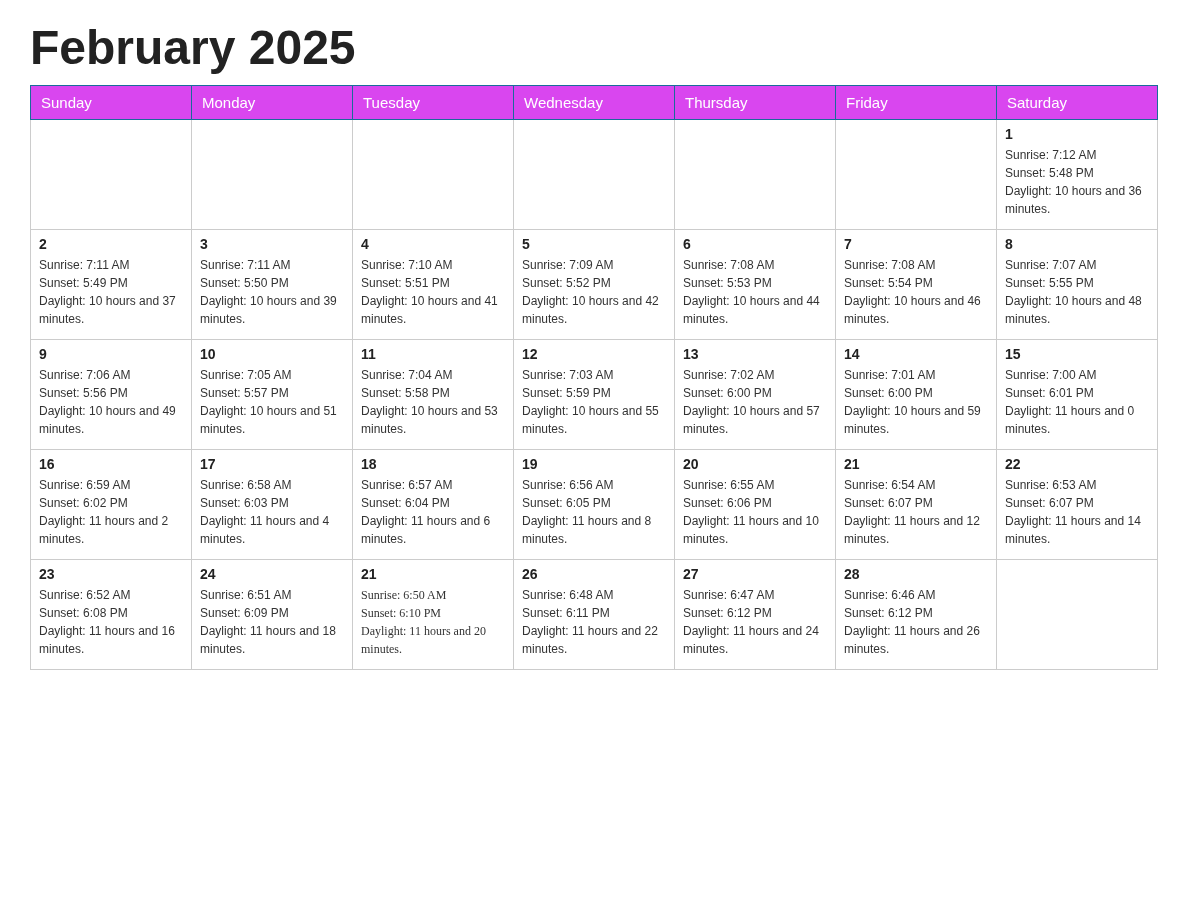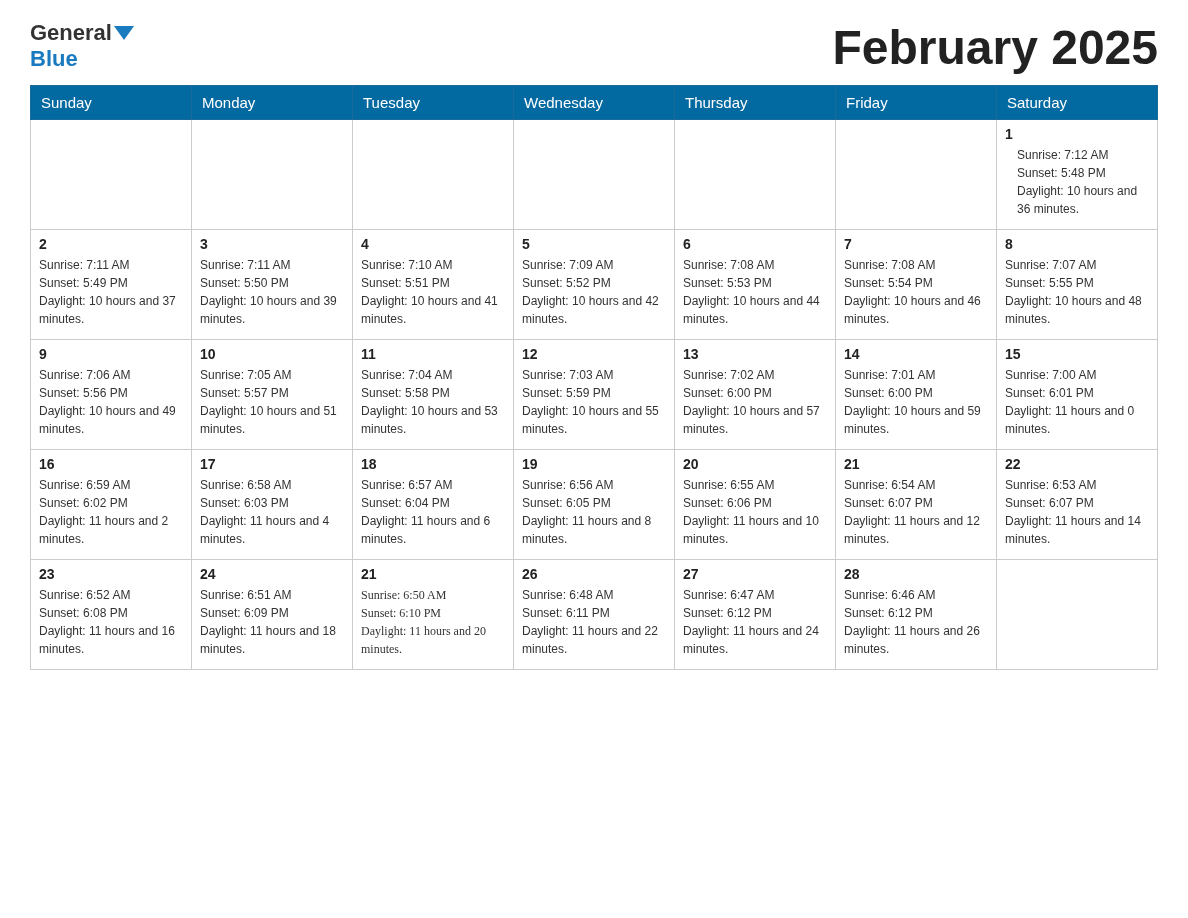--- a/index.html
+++ b/index.html
@@ -56,21 +56,21 @@
     .location {
       font-size: 20px;
       color: #444;
     }
     .calendar {
       width: 100%;
       border-collapse: collapse;
       margin-top: 8px;
     }
     .calendar th {
-      background-color: #0369a1;
+      background-color: #d946ef;
       color: #fff;
       padding: 8px 10px;
       text-align: left;
       font-size: 15px;
       font-weight: normal;
       border: 1px solid #1a6b9a;
     }
     .calendar td {
       vertical-align: top;
       border: 1px solid #ccc;
@@ -99,29 +99,20 @@
       height: 110px;
     }
     .calendar tbody tr:first-child td {
       height: 110px;
     }
   </style>
 </head>
 <body>
 
 <div class="header">
-  <div class="logo">
-    <div class="logo-line1">
-      <span class="logo-general">General</span>
-      <span class="logo-triangle"></span>
-    </div>
-    <div>
-      <span class="logo-blue">Blue</span>
-    </div>
-  </div>
   <div class="title-block">
     <div class="month-title">February 2025</div>
   </div>
 </div>
 
 <table class="calendar">
   <thead>
     <tr>
     <th>Sunday</th>
         <th>Monday</th>
@@ -135,21 +126,21 @@
   <tbody id="calendar-body">
   <tr>
         <td class="empty-cell"></td>
         <td class="empty-cell"></td>
         <td class="empty-cell"></td>
         <td class="empty-cell"></td>
         <td class="empty-cell"></td>
         <td class="empty-cell"></td>
         <td>
           <span class="day-number">1</span>
-          <div class="day-info" style="white-space: pre-line; margin-left: 12px;">Sunrise: 7:12 AM
+          <div class="day-info" style="white-space: pre-line;">Sunrise: 7:12 AM
 Sunset: 5:48 PM
 Daylight: 10 hours and 36 minutes.</div>
         </td>
       </tr>
       <tr>
         <td>
           <span class="day-number">2</span>
           <div class="day-info" style="white-space: pre-line;">Sunrise: 7:11 AM
 Sunset: 5:49 PM
 Daylight: 10 hours and 37 minutes.</div>

